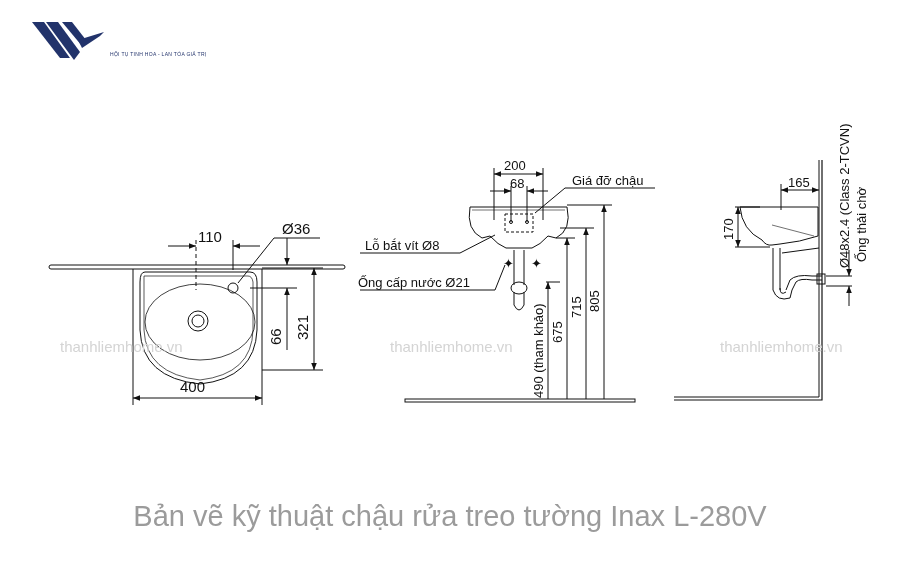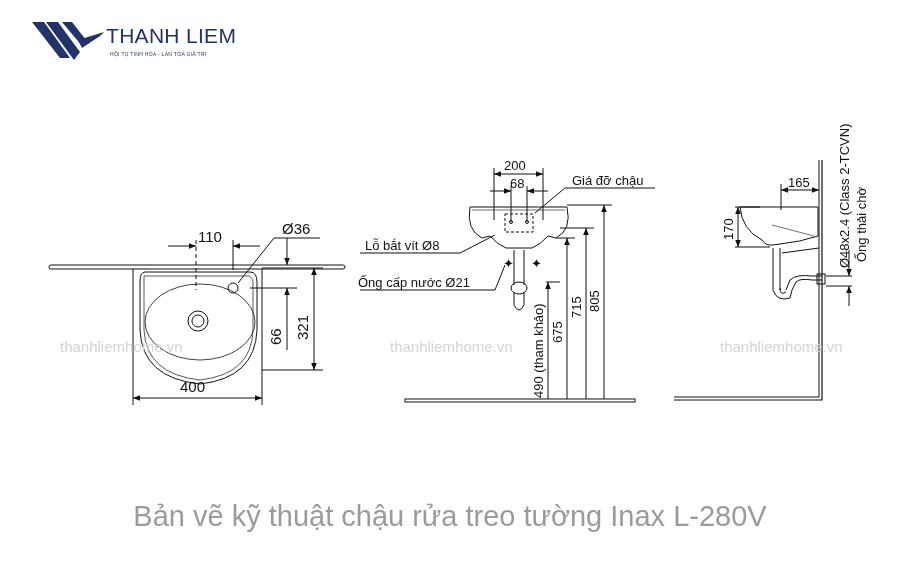--- a/index.html
+++ b/index.html
@@ -16,21 +16,20 @@
 </head>
 <body>
 
 <div class="logo">
   <svg width="76" height="46" viewBox="0 0 76 46" style="position:absolute;left:0;top:0">
     <polygon points="2,4 14,4 40,40 30,40" fill="#22336b"></polygon>
     <polygon points="16,4 28,4 50,34 44,42" fill="#22336b"></polygon>
     <polygon points="32,4 42,4 56,22 52,28" fill="#22336b"></polygon>
     <polygon points="48,22 74,14 70,18 52,30" fill="#22336b"></polygon>
   </svg>
-  <div class="logo-name">THANH LIEM</div>
   <div class="logo-tag">HỘI TỤ TINH HOA - LAN TỎA GIÁ TRỊ</div>
 </div>
 
 <svg class="drawing" width="900" height="565" viewBox="0 0 900 565">
   <defs>
     <marker id="arr" viewBox="0 0 10 10" refX="10" refY="5" markerWidth="7" markerHeight="7" orient="auto-start-reverse">
       <path d="M0,1 L10,5 L0,9 z" fill="#111"></path>
     </marker>
   </defs>
   <g stroke="#111" fill="none" stroke-width="1">

